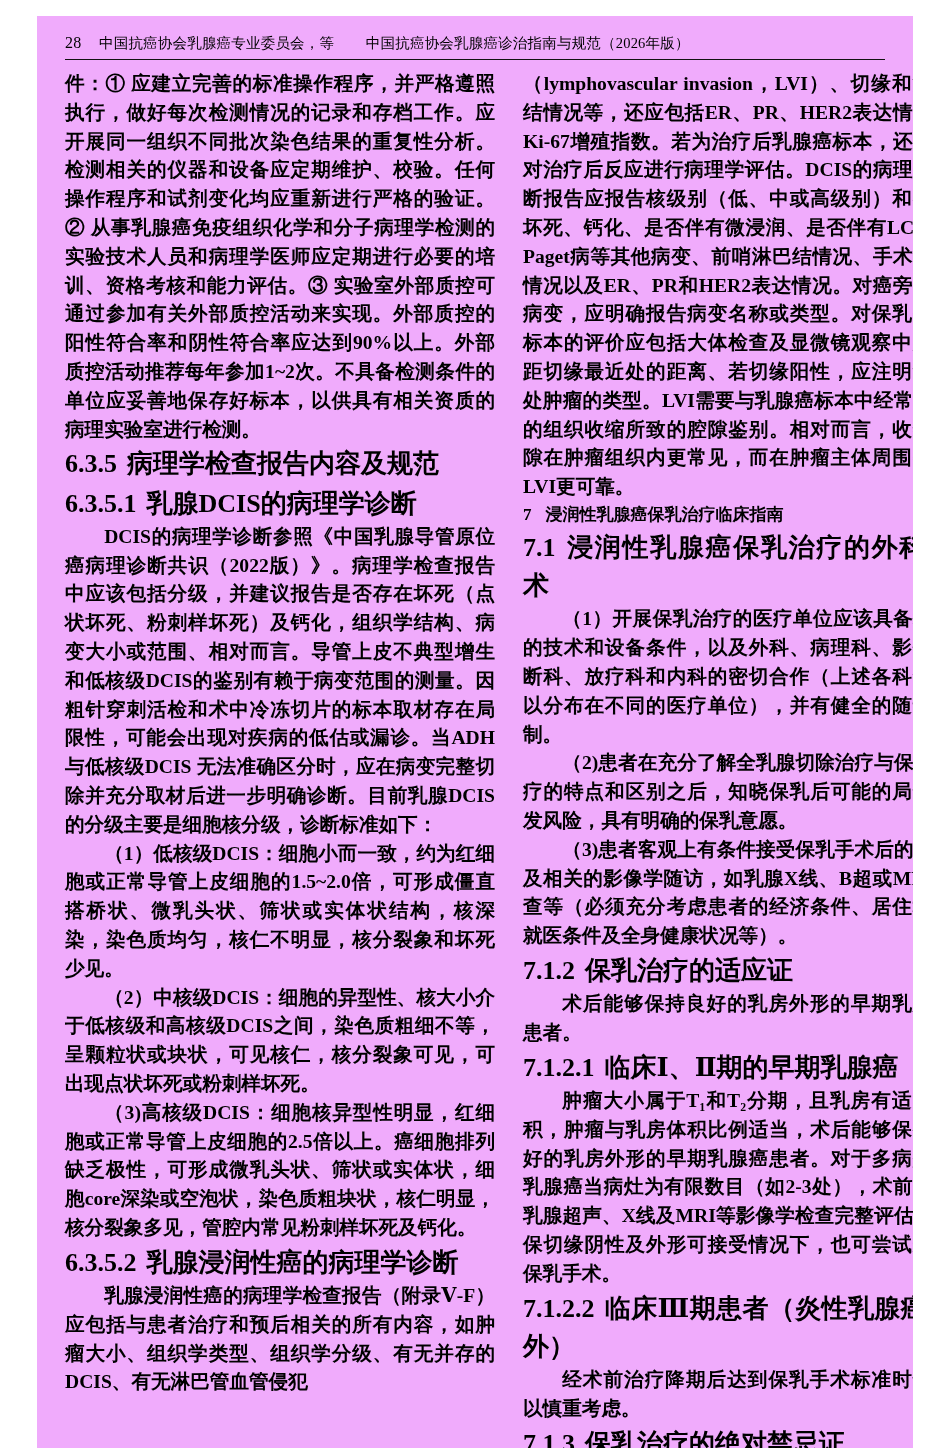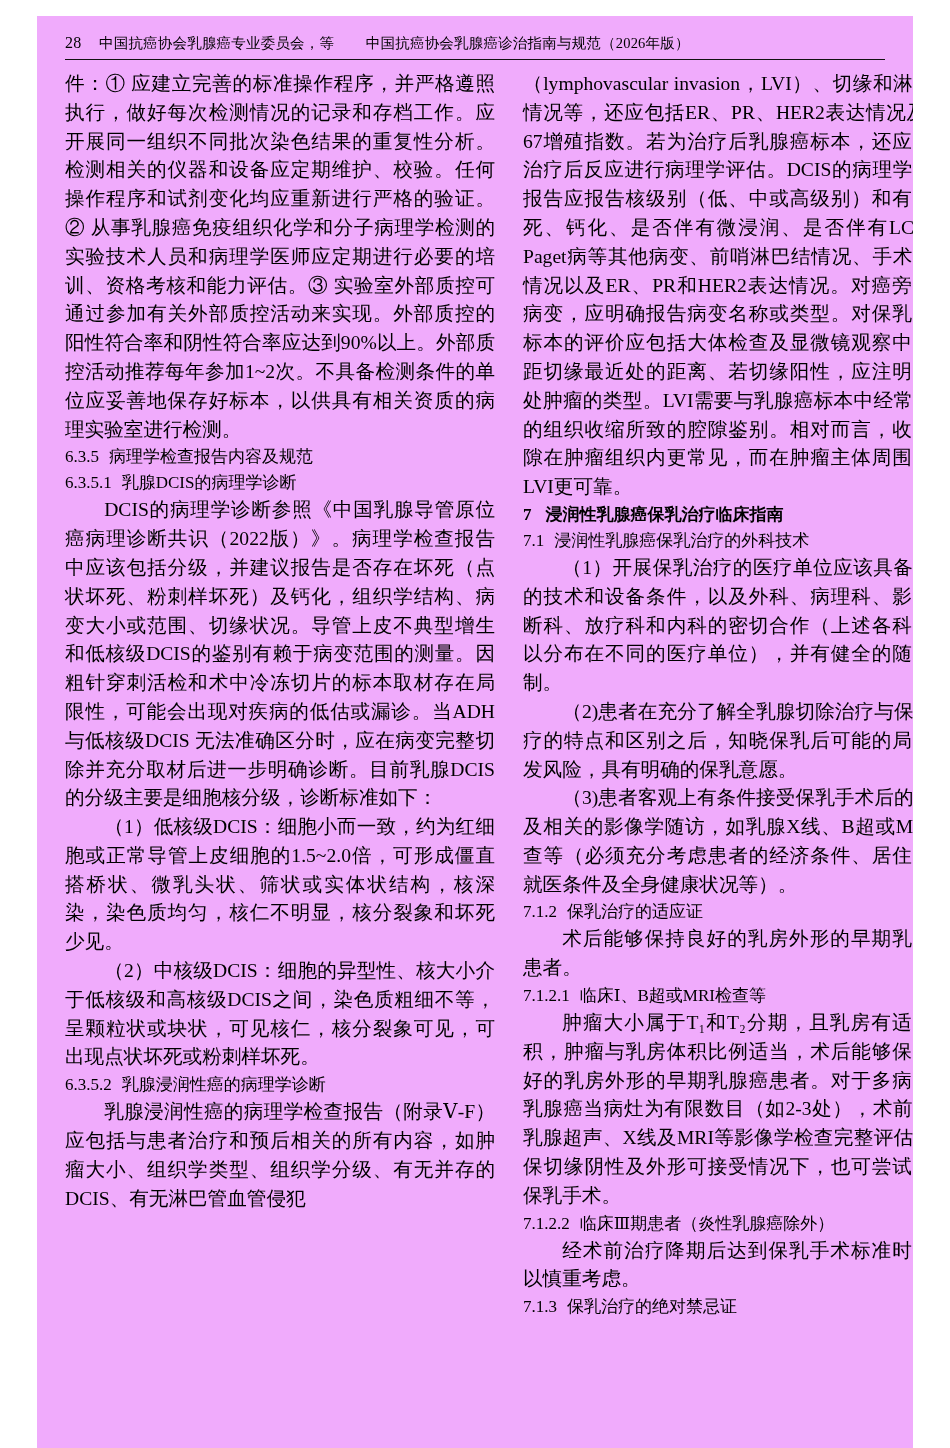--- a/index.html
+++ b/index.html
@@ -57,32 +57,33 @@
   .col {
     width: 430px;
     flex: 0 0 430px;
     font-size: 19.6px;
     line-height: 1.47;
     text-align: justify;
     text-justify: inter-ideograph;
   }
   p {
     margin: 0;
+    font-weight: bold;
   }
   .p-ind {
     text-indent: 2em;
   }
   .p-none {
     text-indent: 0;
   }
   .heading {
-    font-weight: normal;
+    font-weight: bold;
     margin: 1px 0 0 0;
     text-indent: 0;
-    font-size: 17px;
+    font-size: 26px;
   }
   .heading .hnum {
     display: inline-block;
   }
   .h-sec {
     font-weight: bold;
     font-size: 17px;
   }
   .h-sec .hnum {
     margin-right: 14px;
@@ -107,36 +108,37 @@
       <span>中国抗癌协会乳腺癌诊治指南与规范（2026年版）</span>
     </div>
   </div>
   <hr class="rule">
 
   <div class="columns">
     <div class="col" id="col-left">
         <p class="p-none">件：① 应建立完善的标准操作程序，并严格遵照执行，做好每次检测情况的记录和存档工作。应开展同一组织不同批次染色结果的重复性分析。检测相关的仪器和设备应定期维护、校验。任何操作程序和试剂变化均应重新进行严格的验证。② 从事乳腺癌免疫组织化学和分子病理学检测的实验技术人员和病理学医师应定期进行必要的培训、资格考核和能力评估。③ 实验室外部质控可通过参加有关外部质控活动来实现。外部质控的阳性符合率和阴性符合率应达到90%以上。外部质控活动推荐每年参加1~2次。不具备检测条件的单位应妥善地保存好标本，以供具有相关资质的病理实验室进行检测。</p>
         <p class="heading h-sub"><span class="hnum num-label">6.3.5</span><span>病理学检查报告内容及规范</span></p>
         <p class="heading h-sub"><span class="hnum num-label">6.3.5.1</span><span>乳腺DCIS的病理学诊断</span></p>
-        <p class="p-ind">DCIS的病理学诊断参照《中国乳腺导管原位癌病理诊断共识（2022版）》。病理学检查报告中应该包括分级，并建议报告是否存在坏死（点状坏死、粉刺样坏死）及钙化，组织学结构、病变大小或范围、切缘状况。导管上皮不典型增生和低核级DCIS的鉴别有赖于病变范围的测量。因粗针穿刺活检和术中冷冻切片的标本取材存在局限性，可能会出现对疾病的低估或漏诊。当ADH与低核级DCIS 无法准确区分时，应在病变完整切除并充分取材后进一步明确诊断。目前乳腺DCIS的分级主要是细胞核分级，诊断标准如下：</p>
+        <p class="p-ind">DCIS的病理学诊断参照《中国乳腺导管原位癌病理诊断共识（2022版）》。病理学检查报告中应该包括分级，并建议报告是否存在坏死（点状坏死、粉刺样坏死）及钙化，组织学结构、病变大小或范围、相对而言。导管上皮不典型增生和低核级DCIS的鉴别有赖于病变范围的测量。因粗针穿刺活检和术中冷冻切片的标本取材存在局限性，可能会出现对疾病的低估或漏诊。当ADH与低核级DCIS 无法准确区分时，应在病变完整切除并充分取材后进一步明确诊断。目前乳腺DCIS的分级主要是细胞核分级，诊断标准如下：</p>
         <p class="p-ind">（1）低核级DCIS：细胞小而一致，约为红细胞或正常导管上皮细胞的1.5~2.0倍，可形成僵直搭桥状、微乳头状、筛状或实体状结构，核深染，染色质均匀，核仁不明显，核分裂象和坏死少见。</p>
         <p class="p-ind">（2）中核级DCIS：细胞的异型性、核大小介于低核级和高核级DCIS之间，染色质粗细不等，呈颗粒状或块状，可见核仁，核分裂象可见，可出现点状坏死或粉刺样坏死。</p>
+        <p class="p-ind">（3)高核级DCIS：细胞核异型性明显，红细胞或正常导管上皮细胞的2.5倍以上。癌细胞排列缺乏极性，可形成微乳头状、筛状或实体状，细胞core深染或空泡状，染色质粗块状，核仁明显，核分裂象多见，管腔内常见粉刺样坏死及钙化。</p>
         <p class="heading h-sub"><span class="hnum num-label">6.3.5.2</span><span>乳腺浸润性癌的病理学诊断</span></p>
         <p class="p-ind">乳腺浸润性癌的病理学检查报告（附录Ⅴ-F）应包括与患者治疗和预后相关的所有内容，如肿瘤大小、组织学类型、组织学分级、有无并存的DCIS、有无淋巴管血管侵犯</p>
       </div>
     <div class="col" id="col-right">
         <p class="p-none">（lymphovascular invasion，LVI）、切缘和淋巴结情况等，还应包括ER、PR、HER2表达情况及Ki-67增殖指数。若为治疗后乳腺癌标本，还应该对治疗后反应进行病理学评估。DCIS的病理学诊断报告应报告核级别（低、中或高级别）和有无坏死、钙化、是否伴有微浸润、是否伴有LCIS、Paget病等其他病变、前哨淋巴结情况、手术切缘情况以及ER、PR和HER2表达情况。对癌旁良性病变，应明确报告病变名称或类型。对保乳手术标本的评价应包括大体检查及显微镜观察中肿瘤距切缘最近处的距离、若切缘阳性，应注明切缘处肿瘤的类型。LVI需要与乳腺癌标本中经常出现的组织收缩所致的腔隙鉴别。相对而言，收缩腔隙在肿瘤组织内更常见，而在肿瘤主体周围寻找LVI更可靠。</p>
         <p class="heading h-sec"><span class="hnum num-label">7</span><span>浸润性乳腺癌保乳治疗临床指南</span></p>
         <p class="heading h-sub"><span class="hnum num-label">7.1</span><span>浸润性乳腺癌保乳治疗的外科技术</span></p>
         <p class="p-ind">（1）开展保乳治疗的医疗单位应该具备相关的技术和设备条件，以及外科、病理科、影像诊断科、放疗科和内科的密切合作（上述各科也可以分布在不同的医疗单位），并有健全的随访机制。</p>
         <p class="p-ind">（2)患者在充分了解全乳腺切除治疗与保乳治疗的特点和区别之后，知晓保乳后可能的局部复发风险，具有明确的保乳意愿。</p>
         <p class="p-ind">（3)患者客观上有条件接受保乳手术后的放疗及相关的影像学随访，如乳腺X线、B超或MRI检查等（必须充分考虑患者的经济条件、居住地的就医条件及全身健康状况等）。</p>
         <p class="heading h-sub"><span class="hnum num-label">7.1.2</span><span>保乳治疗的适应证</span></p>
         <p class="p-ind">术后能够保持良好的乳房外形的早期乳腺癌患者。</p>
-        <p class="heading h-sub"><span class="hnum num-label">7.1.2.1</span><span>临床Ⅰ、B超或MRI检查等</span></p>
+        <p class="heading h-sub"><span class="hnum num-label">7.1.2.1</span><span>临床Ⅰ、Ⅱ期的早期乳腺癌</span></p>
         <p class="p-ind">肿瘤大小属于T₁和T₂分期，且乳房有适当体积，肿瘤与乳房体积比例适当，术后能够保持良好的乳房外形的早期乳腺癌患者。对于多病灶的乳腺癌当病灶为有限数目（如2-3处），术前通过乳腺超声、X线及MRI等影像学检查完整评估，确保切缘阴性及外形可接受情况下，也可尝试进行保乳手术。</p>
         <p class="heading h-sub"><span class="hnum num-label">7.1.2.2</span><span>临床Ⅲ期患者（炎性乳腺癌除外）</span></p>
         <p class="p-ind">经术前治疗降期后达到保乳手术标准时也可以慎重考虑。</p>
         <p class="heading h-sub"><span class="hnum num-label">7.1.3</span><span>保乳治疗的绝对禁忌证</span></p>
       </div>
   </div>
 
 </div>
 
 </body></html>

